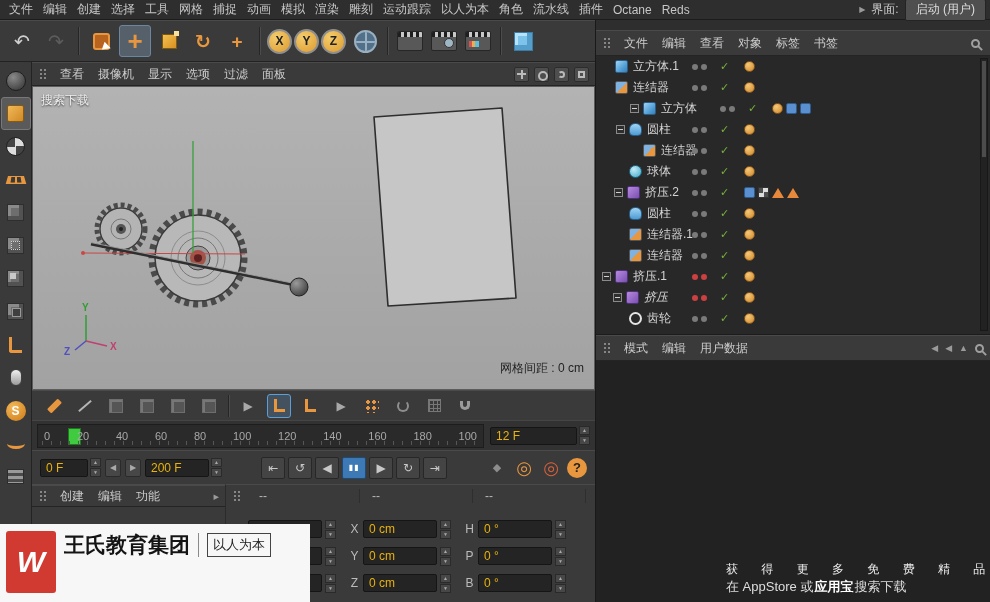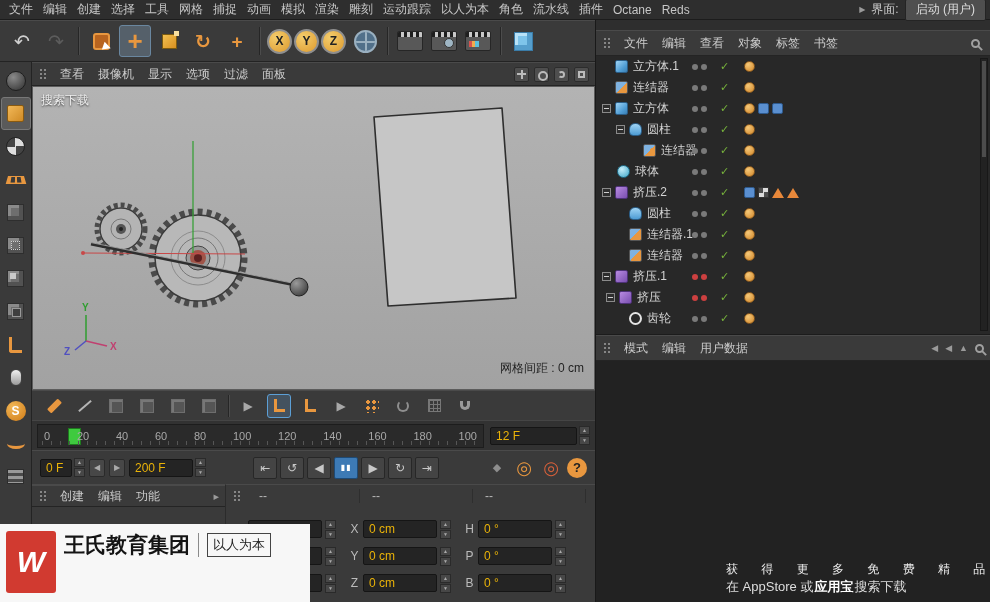--- a/index.html
+++ b/index.html
@@ -101,21 +101,21 @@
   .marker{position:absolute;left:30px;top:3px;width:13px;height:17px;background:#3fca3f;border:1px solid #1e7a1e;z-index:0}
   .fld{background:#242424;border:1px solid #151515;border-radius:2px;color:#eab308;font-size:12px;height:18px;display:flex;align-items:center;padding:0 5px;white-space:nowrap}
   .stp{display:flex;flex-direction:column;gap:1px;width:11px;flex:none}
   .stp i{font-style:normal;font-size:5px;line-height:5px;color:#aaa;background:#474747;text-align:center;padding:1px 0;border:1px solid #2a2a2a}
   .tl-field{display:flex;align-items:center;gap:2px;width:100px;flex:none}
   .tl-field .fld{flex:1}
 
   
   #transport{position:absolute;left:32px;top:450px;width:563px;height:34px;background:#3a3a3a;border-top:1px solid #4a4a4a;display:flex;align-items:center;padding:0 8px;gap: 4px}
   .combo{display:flex;align-items:center;gap:2px;flex:none}
-  .combo .fld.w1{width:32px}
+  .combo .fld.w1{width:48px}
   .combo .fld.w2{width:64px}
   .mini-btn{width:16px;height:18px;background:#474747;border:1px solid #2a2a2a;color:#aaa;font-size:8px;display:flex;align-items:center;justify-content:center;border-radius:2px;flex:none}
   .spacer{flex:1}
   #playback-buttons{display:flex;gap:3px;align-items:center}
   .tp-btn{width:24px;height:22px;background:#444444;border:1px solid #272727;border-radius:2px;color:#c8c8c8;font-size:12px;display:flex;align-items:center;justify-content:center;flex:none}
   .tp-btn.active{background:#3d7ab5;border-color:#1e4a75;color:#fff}
   [data-name="pause-button"]{font-size:8px;letter-spacing:1px}
   #special-buttons{display:flex;gap:5px;align-items:center}
   .sp-btn{width:22px;height:22px;display:flex;align-items:center;justify-content:center;color:#999;flex:none}
   [data-name="keyframe-button"]{color:#8d8d8d;font-size:11px}
@@ -631,21 +631,21 @@
           <span class="obj-name" data-name="object-name">连结器</span>
           <span class="dots gray" data-name="visibility-dots">
             <i></i>
             <i></i>
           </span>
           <span class="check" data-name="enable-check-icon">✓</span>
           <span class="tags" data-name="tag-icons">
             <i class="tag tag-phong" data-name="phong-tag-icon"></i>
           </span>
         </div>
-        <div class="om-row" data-name="object-row" style="padding-left: 6px;">
+        <div class="om-row" data-name="object-row" style="padding-left: 6px; margin-left: 28px;">
           <span class="expander" data-name="expander-icon"></span>
           <span class="obj-icon" data-name="cube-icon" data-icon="cube"></span>
           <span class="obj-name" data-name="object-name">立方体</span>
           <span class="dots gray" data-name="visibility-dots">
             <i></i>
             <i></i>
           </span>
           <span class="check" data-name="enable-check-icon">✓</span>
           <span class="tags" data-name="tag-icons">
             <i class="tag tag-phong" data-name="phong-tag-icon"></i>
@@ -672,34 +672,34 @@
           <span class="obj-name" data-name="object-name">连结器</span>
           <span class="dots gray" data-name="visibility-dots">
             <i></i>
             <i></i>
           </span>
           <span class="check" data-name="enable-check-icon">✓</span>
           <span class="tags" data-name="tag-icons">
             <i class="tag tag-phong" data-name="phong-tag-icon"></i>
           </span>
         </div>
-        <div class="om-row" data-name="object-row" style="padding-left: 8px;">
+        <div class="om-row" data-name="object-row" style="padding-left: 20px;">
           <span class="exp-spacer" data-name="expander-spacer"></span>
           <span class="obj-icon" data-name="sphere-icon" data-icon="sphere"></span>
           <span class="obj-name" data-name="object-name">球体</span>
           <span class="dots gray" data-name="visibility-dots">
             <i></i>
             <i></i>
           </span>
           <span class="check" data-name="enable-check-icon">✓</span>
           <span class="tags" data-name="tag-icons">
             <i class="tag tag-phong" data-name="phong-tag-icon"></i>
           </span>
         </div>
-        <div class="om-row" data-name="object-row" style="padding-left: 6px;">
+        <div class="om-row" data-name="object-row" style="padding-left: 18px;">
           <span class="expander" data-name="expander-icon"></span>
           <span class="obj-icon" data-name="extrude-icon" data-icon="extrude"></span>
           <span class="obj-name" data-name="object-name">挤压.2</span>
           <span class="dots gray" data-name="visibility-dots">
             <i></i>
             <i></i>
           </span>
           <span class="check" data-name="enable-check-icon">✓</span>
           <span class="tags" data-name="tag-icons">
             <i class="tag tag-blue" data-name="blue-tag-icon"></i>
@@ -753,21 +753,21 @@
           <span class="obj-name" data-name="object-name">挤压.1</span>
           <span class="dots red" data-name="visibility-dots">
             <i></i>
             <i></i>
           </span>
           <span class="check" data-name="enable-check-icon">✓</span>
           <span class="tags" data-name="tag-icons">
             <i class="tag tag-phong" data-name="phong-tag-icon"></i>
           </span>
         </div>
-        <div class="om-row" data-name="object-row" style="padding-left: 10px;">
+        <div class="om-row" data-name="object-row" style="padding-left: 17px; font-style: italic;">
           <span class="expander" data-name="expander-icon"></span>
           <span class="obj-icon" data-name="extrude-icon" data-icon="extrude"></span>
           <span class="obj-name" data-name="object-name">挤压</span>
           <span class="dots red" data-name="visibility-dots">
             <i></i>
             <i></i>
           </span>
           <span class="check" data-name="enable-check-icon">✓</span>
           <span class="tags" data-name="tag-icons">
             <i class="tag tag-phong" data-name="phong-tag-icon"></i>

